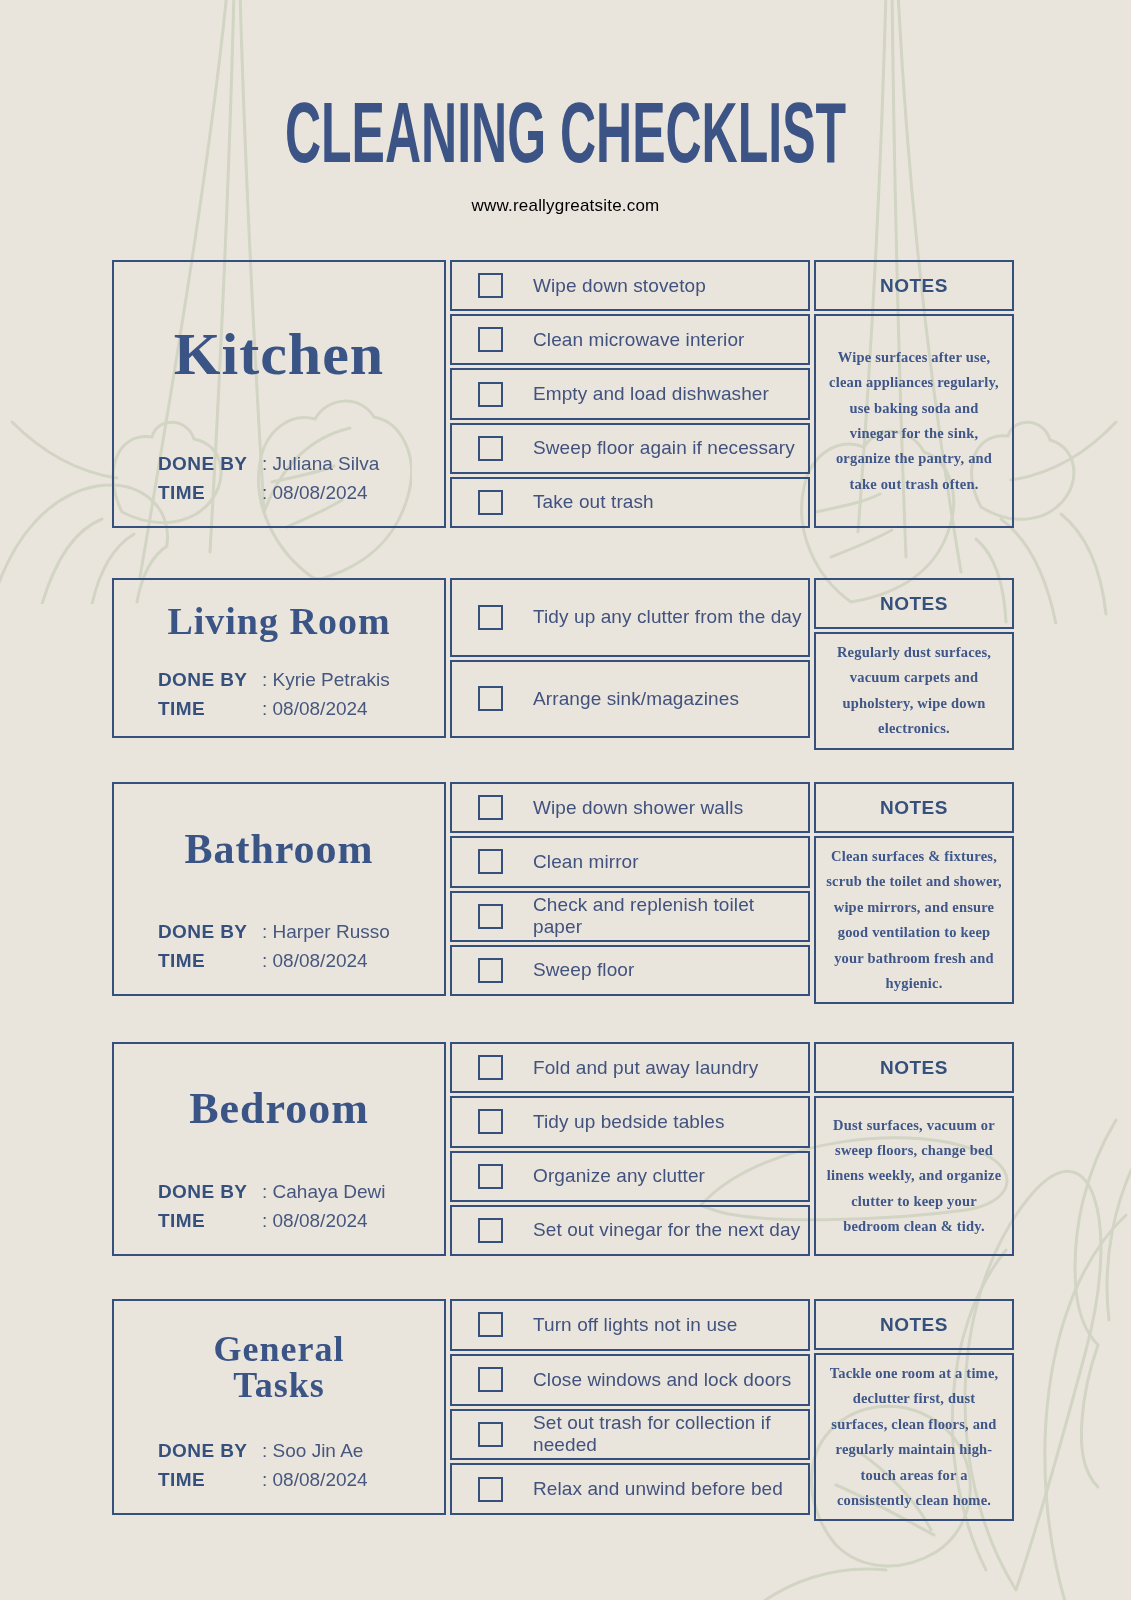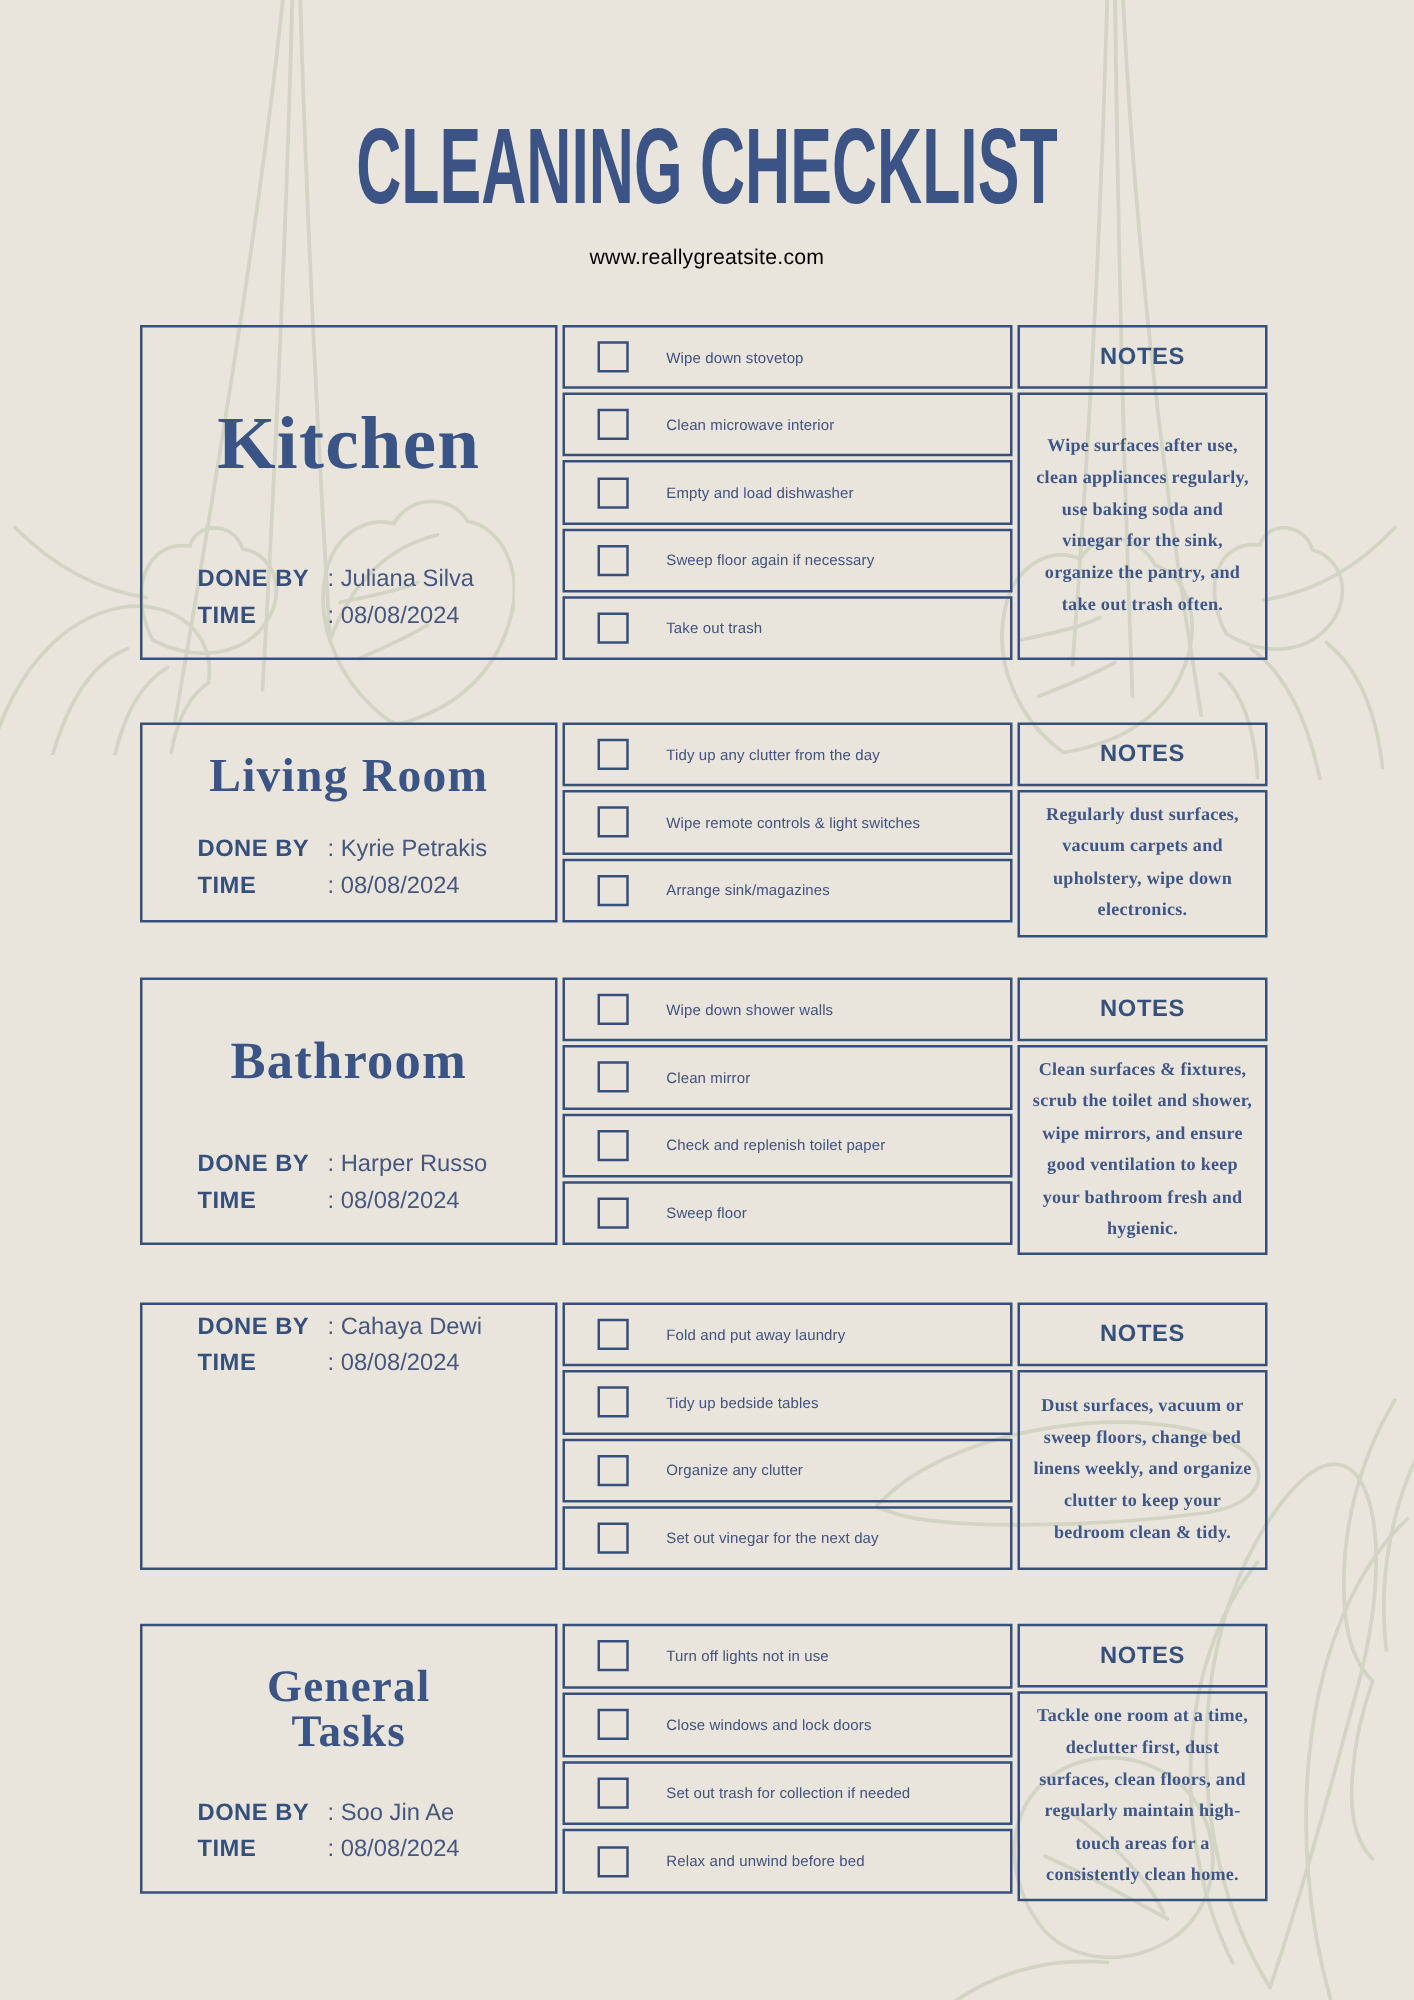--- a/index.html
+++ b/index.html
@@ -78,21 +78,21 @@
     box-sizing: border-box;
     display: flex; align-items: center;
     background: transparent;
   }
   .checkbox {
     width: 25px; height: 25px; flex: none;
     border: 2px solid #36507e;
     margin-left: 26px;
     box-sizing: border-box;
   }
-  .task-label { margin-left: 30px; font-size: 12px; color: #41527f; letter-spacing: .1px; }
+  .task-label { margin-left: 30px; font-size: 19px; color: #41527f; letter-spacing: .1px; }
 
   .notes { flex: 1; display: flex; flex-direction: column; gap: 3px; }
   .notes-header {
     height: 51px; flex: none;
     border: 2px solid #36507e;
     box-sizing: border-box;
     display: flex; align-items: center; justify-content: center;
     font-weight: bold; font-size: 19px; letter-spacing: .5px;
     color: #36507e;
   }
@@ -233,24 +233,20 @@
             </div>
           </div>
         </div>
         <div class="tasks">
           <div class="task-row">
             <span class="checkbox"></span>
             <span class="task-label">Tidy up any clutter from the day</span>
           </div>
           <div class="task-row">
             <span class="checkbox"></span>
-            <span class="task-label">Wipe remote controls &amp; light switches</span>
-          </div>
-          <div class="task-row">
-            <span class="checkbox"></span>
             <span class="task-label">Arrange sink/magazines</span>
           </div>
         </div>
         <div class="notes">
           <div class="notes-header">
             <span>NOTES</span>
           </div>
           <div class="notes-body">
             <p class="notes-text">Regularly dust surfaces, vacuum carpets and upholstery, wipe down electronics.</p>
           </div>
@@ -294,20 +290,23 @@
           <div class="notes-header">
             <span>NOTES</span>
           </div>
           <div class="notes-body">
             <p class="notes-text">Clean surfaces &amp; fixtures, scrub the toilet and shower, wipe mirrors, and ensure good ventilation to keep your bathroom fresh and hygienic.</p>
           </div>
         </div>
       </section>
       <section class="room room-3">
         <div class="panel">
+          <div class="title-wrap">
+            <div class="room-title t3">Bedroom</div>
+          </div>
           <div class="info">
             <div class="info-row">
               <span class="info-label">DONE BY</span>
               <span class="info-value">: Cahaya Dewi</span>
             </div>
             <div class="info-row">
               <span class="info-label">TIME</span>
               <span class="info-value">: 08/08/2024</span>
             </div>
           </div>

